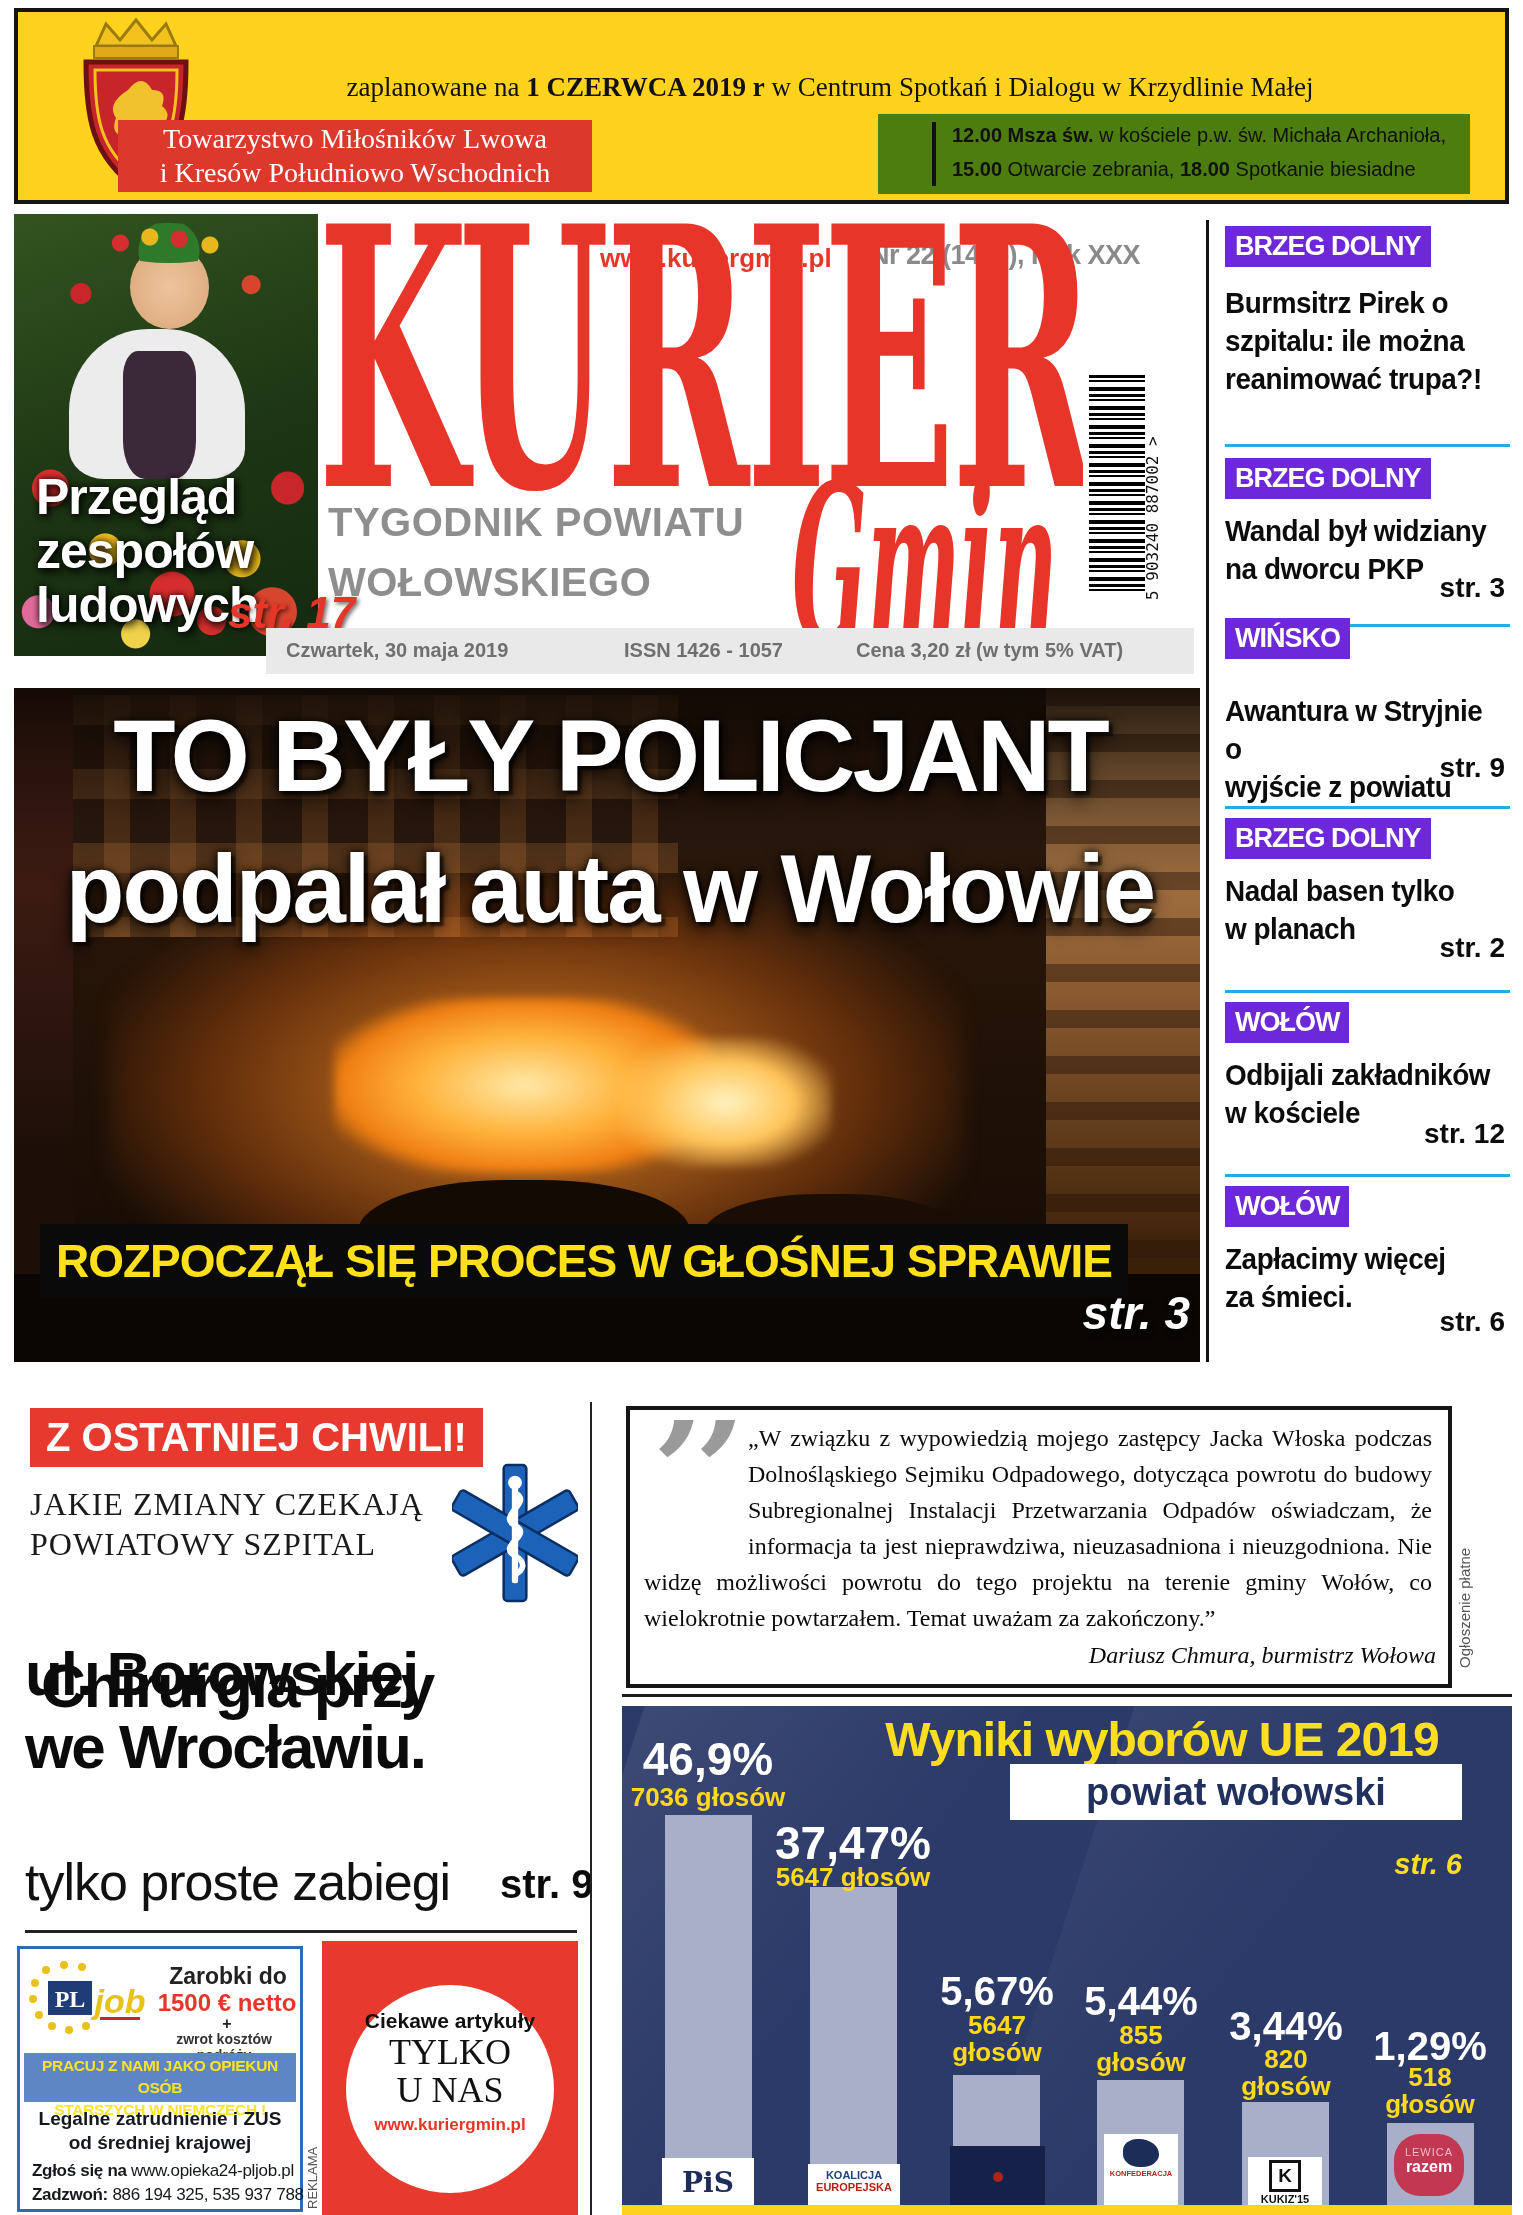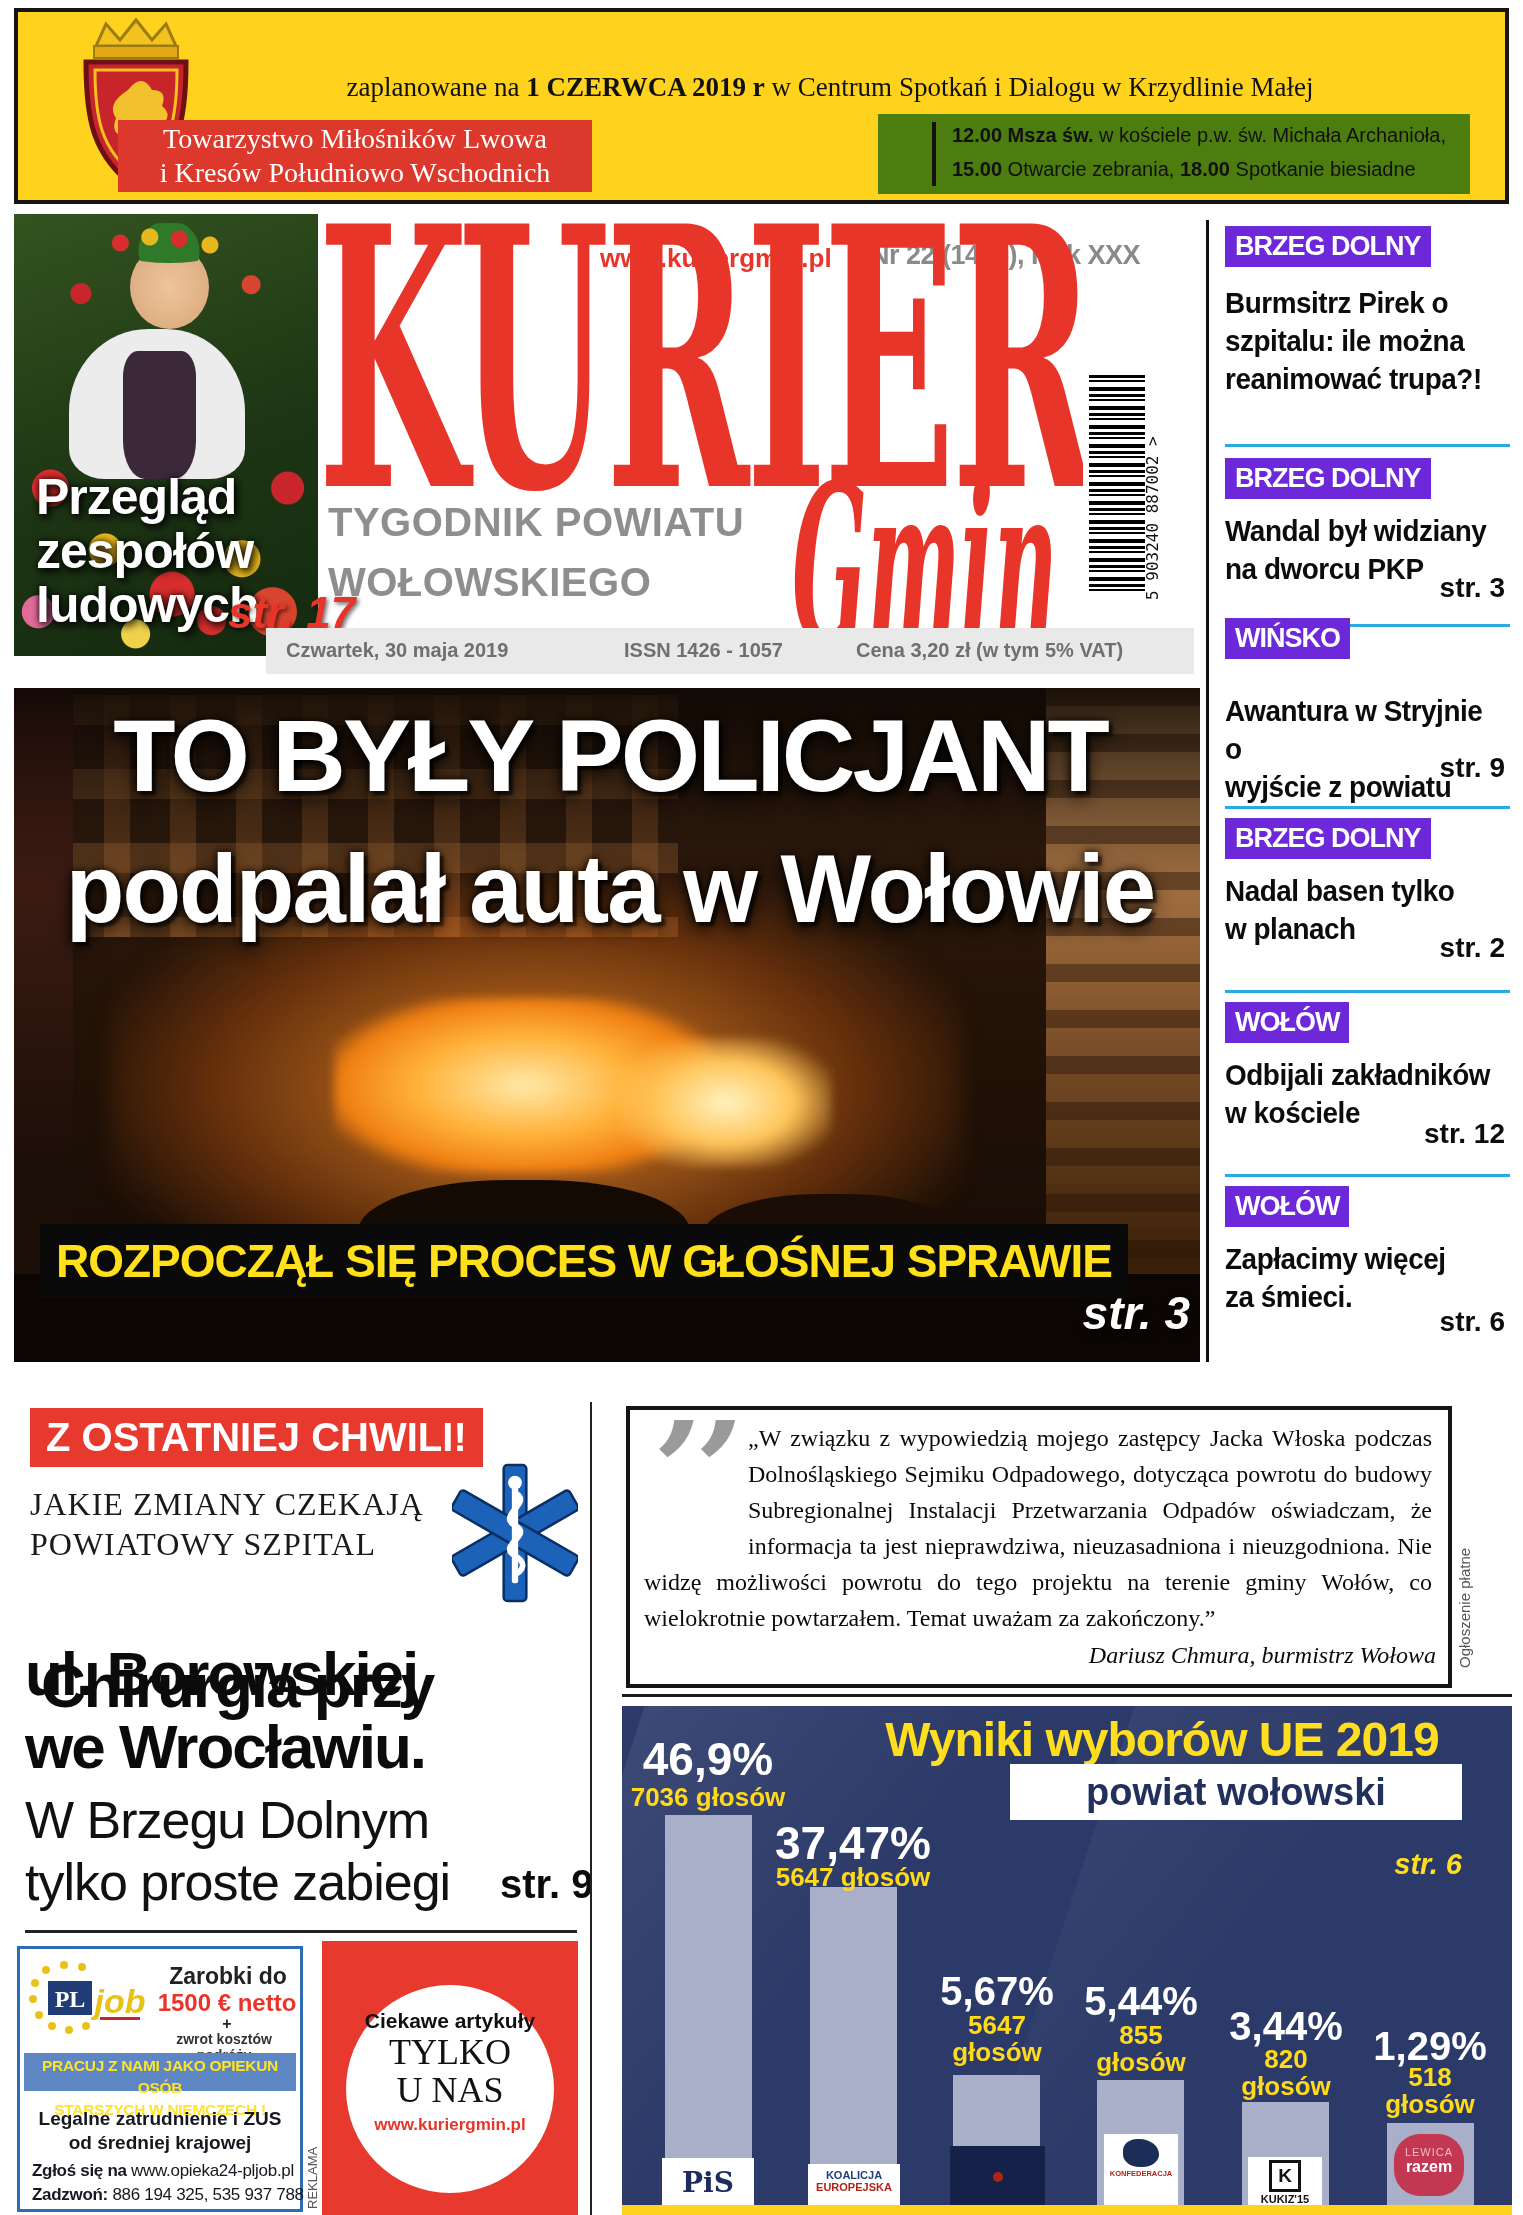--- a/index.html
+++ b/index.html
@@ -128,21 +128,21 @@
   .ch-ref{left:760px;top:142px;width:80px;text-align:right;color:#FFDE1F;font-weight:bold;font-style:italic;font-size:29px;}
   .bar{background:#A9AFC9;width:87px;}
   .pct{width:180px;text-align:center;color:#fff;font-weight:bold;}
   .votes{width:180px;text-align:center;color:#FFD91C;font-weight:bold;font-size:26px;line-height:27px;}
   .logo{background:#fff;text-align:center;overflow:hidden;}
   .strip{left:0;top:499px;width:890px;height:10px;background:#FFD21E;}
 
   
   .pljob{left:17px;top:1946px;width:286px;height:266px;border:3px solid #2F6BB5;box-sizing:border-box;background:#fff;}
   .pj{position:absolute;}
-  .pj-band{left:4px;top:104px;width:272px;height:38px;background:#5E86C2;text-align:center;color:#FFE329;
+  .pj-band{left:4px;top:104px;width:272px;height:49px;background:#5E86C2;text-align:center;color:#FFE329;
     font-weight:bold;font-size:15.5px;line-height:22px;padding-top:2px;box-sizing:border-box;letter-spacing:-.3px;}
   .pj-legal{left:10px;top:158px;width:260px;text-align:center;font-weight:bold;font-size:19px;line-height:24px;color:#15191f;}
   .pj-cta{left:12px;font-size:17px;letter-spacing:-.3px;color:#15191f;white-space:nowrap;}
   .reklama{left:305px;top:2145px;height:64px;font-size:13px;color:#555;}
   .promo-box{left:322px;top:1941px;width:256px;height:274px;background:#E8392E;}
   .promo-circle{position:absolute;left:24px;top:44px;width:208px;height:208px;background:#fff;border-radius:50%;
     text-align:center;padding-top:24px;box-sizing:border-box;}
   .promo-l1{font-weight:bold;font-size:21px;color:#111;}
   .promo-serif{font-family:"Liberation Serif",serif;font-size:36px;line-height:38px;color:#111;}
   .promo-l4{font-weight:bold;font-size:17px;color:#E8352A;margin-top:6px;}
@@ -269,21 +269,20 @@
           </g>
       </g>
       <rect x="-2.5" y="-40" width="5" height="80" fill="#fff" rx="2"></rect>
       <circle cx="0" cy="-40" r="5.5" fill="#fff"></circle>
       <path d="M0,-32 C15,-24 -15,-14 0,-6 C15,2 -15,10 0,18 C10,24 6,30 0,33" stroke="#fff" stroke-width="4.5" fill="none"></path>
     </g>
   </svg>
   <div class="abs brk-hl" style="top:1650px;margin-left:16px;">Chirurgia przy</div>
   <div class="abs brk-hl" style="top:1638px;">ul. Borowskiej</div>
   <div class="abs brk-hl" style="top:1711px;">we Wrocławiu.</div>
-  <div class="abs brk-sub" style="top:1790px;">W Brzegu Dolnym</div>
   <div class="abs brk-sub" style="top:1852px;">tylko proste zabiegi</div>
   <div class="abs brk-ref">str. 9</div>
   <div class="abs col-vline"></div>
   <div class="abs brk-hline"></div>
 
   <div class="abs quote-box">
     <div class="qmark"><span>”</span></div>
     <p class="quote-text">„W związku z wypowiedzią mojego zastępcy Jacka Włoska podczas Dolnośląskiego Sejmiku Odpadowego, dotycząca powrotu do budowy Subregionalnej Instalacji Przetwarzania Odpadów oświadczam, że informacja ta jest nieprawdziwa, nieuzasadniona i nieuzgodniona. Nie widzę możliwości powrotu do tego projektu na terenie gminy Wołów, co wielokrotnie powtarzałem. Temat uważam za zakończony.”</p>
   </div>
   <div class="abs quote-attr">Dariusz Chmura, burmistrz Wołowa</div>

